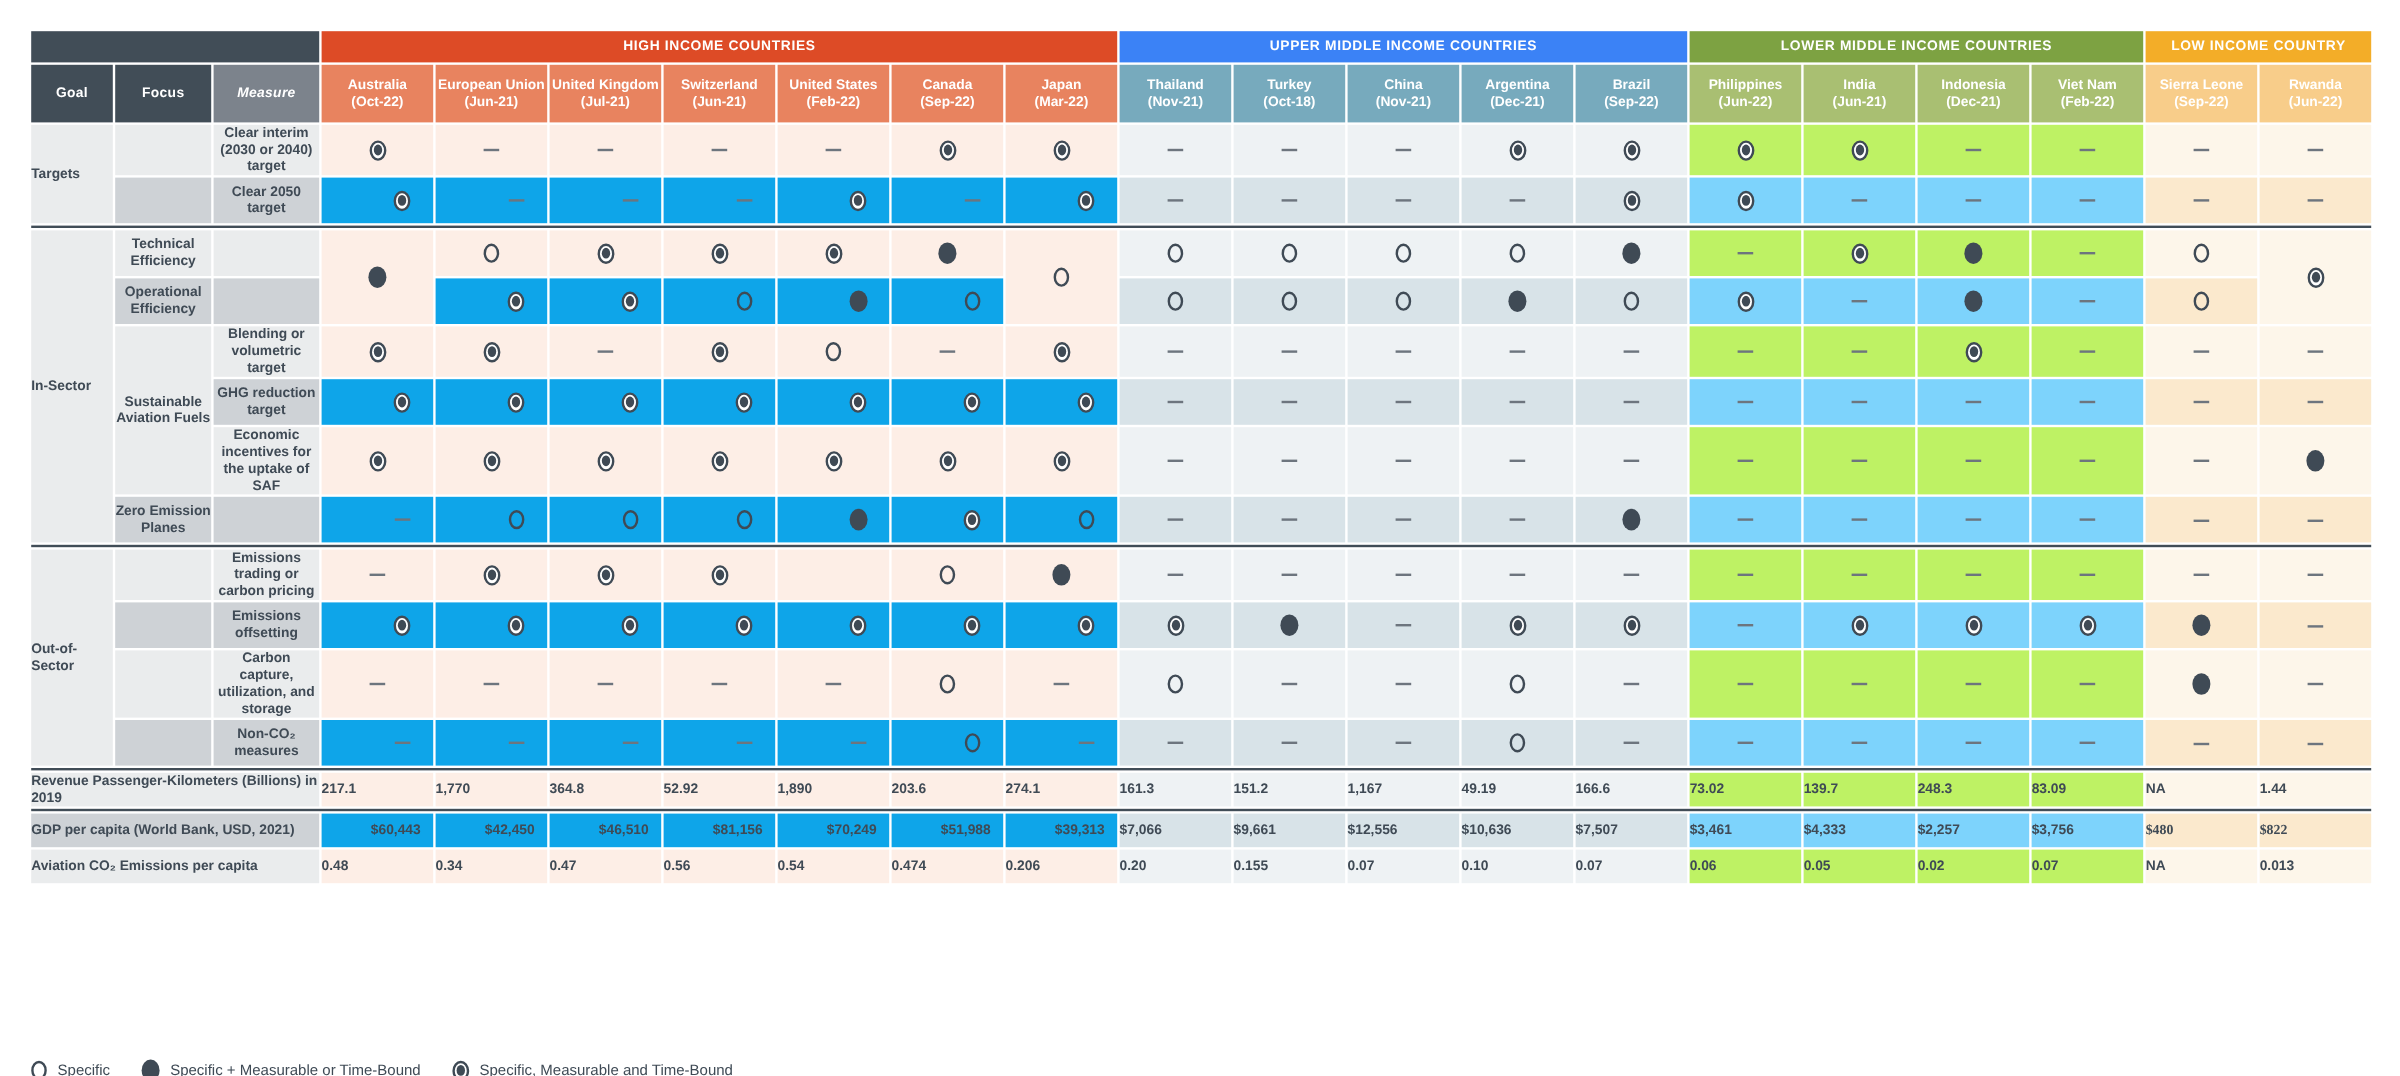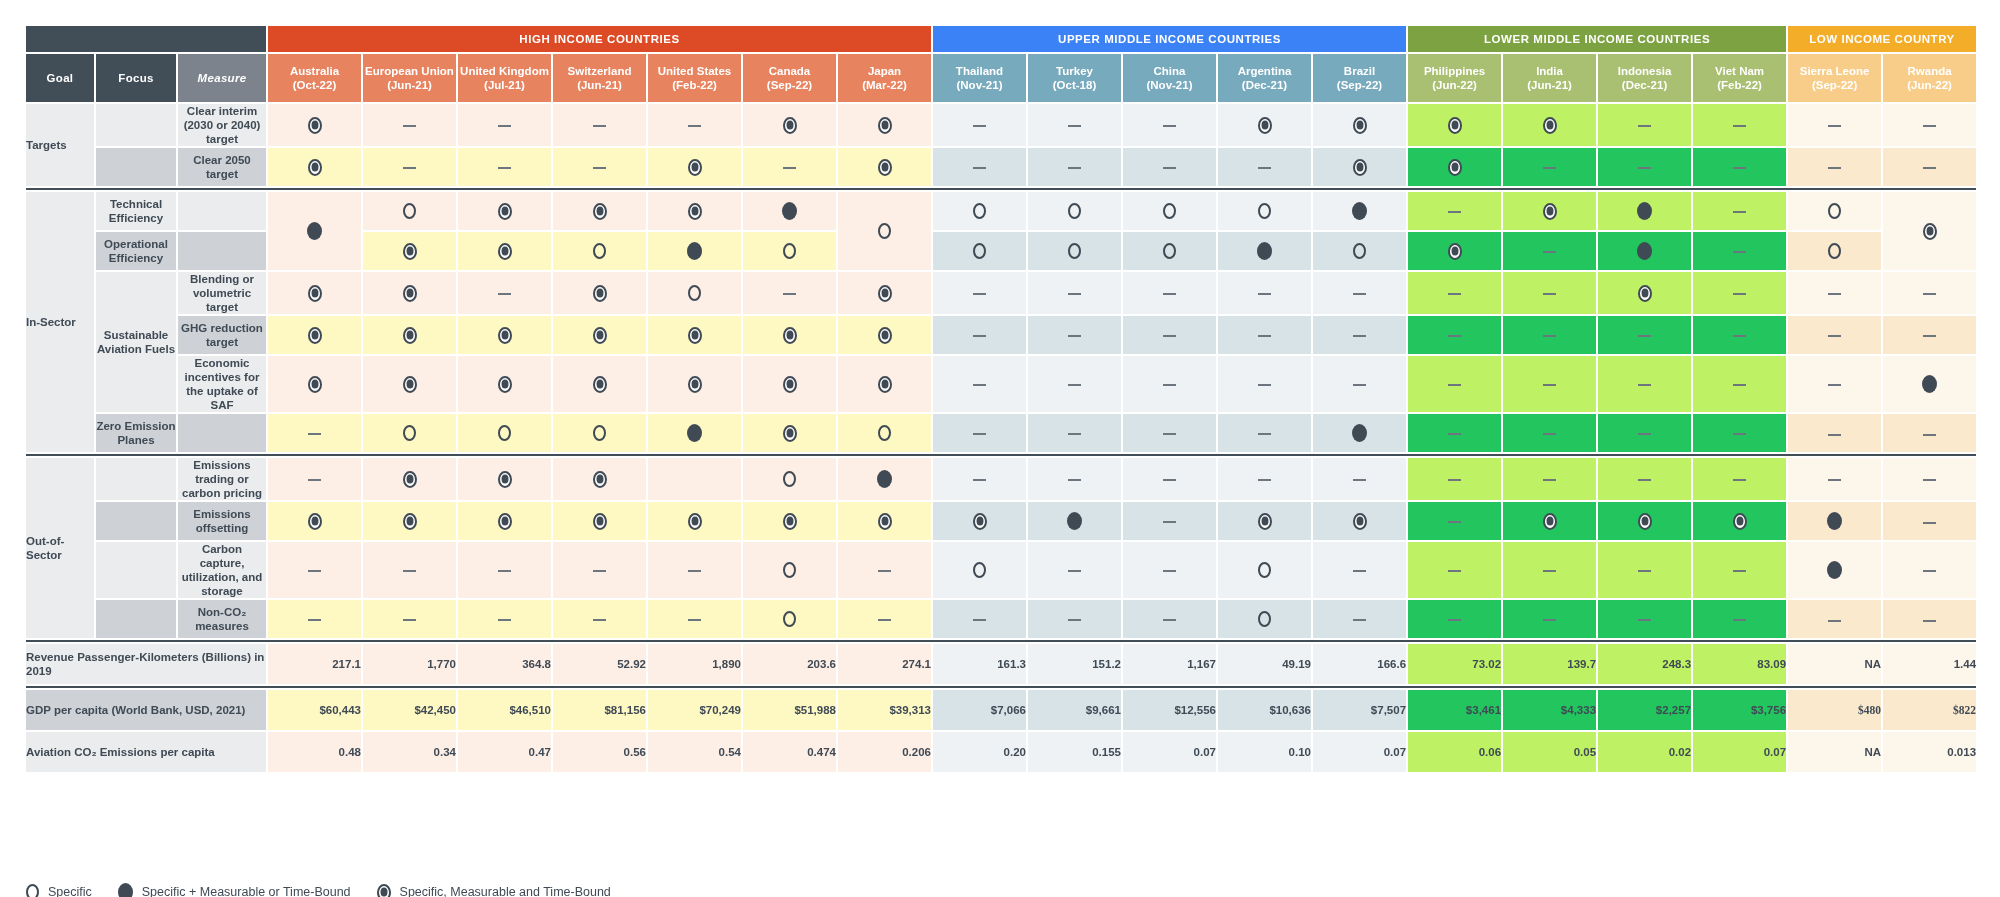--- a/index.html
+++ b/index.html
@@ -72,25 +72,25 @@
   .goal-cell{background:#eaeced;}
   .focus-cell{background:#eaeced;}
   .meas-cell{background:#eaeced;}
   .focus-cell.alt{background:#ced2d6;}
   .meas-cell.alt{background:#ced2d6;}
   .goal-cell{text-align:left;vertical-align:middle;}
 
   .cell{height:38px;text-align:center;}
   
   .t-hi{background:#fdeee6;}
-  .t-hi.alt{background:#fef9c3;}
+  .t-hi.alt{background:#0ea5e9;padding-left:41px;}
   .t-um{background:#eef2f4;}
   .t-um.alt{background:#d8e3e8;}
   .t-lm{background:#bef264;}
-  .t-lm.alt{background:#22c55e;}
+  .t-lm.alt{background:#7dd3fc;}
   .t-lo{background:#fdf6ea;}
   .t-lo.alt{background:#fbe9cd;font-family:Liberation Serif, serif;}
 
   
   .sym{display:inline-block;vertical-align:middle;}
   .sym-open{
     width:13px;height:16px;border:2px solid #3f4a55;border-radius:50%;
     background:transparent;box-sizing:border-box;
   }
   .sym-filled{
@@ -117,21 +117,21 @@
   }
   .rule-row td.ruled{background:#414d57;height:2px;}
 
   
   .stat-label{
     text-align:left;padding:6px 9px;font-size:12px;font-weight:bold;color:#3f4a55;
     background:#eaeced;
   }
   .stat-label.alt{background:#ced2d6;}
   .stat-val{
-    text-align:right;font-size:12px;font-weight:normal;color:#3f4a55;height:40px;
+    text-align:left;font-size:12px;font-weight:normal;color:#3f4a55;height:28px;
   }
 
   
   .legend{
     position:absolute;left:26px;top:859px;
     display:flex;align-items:center;gap:26px;
     font-size:12.5px;color:#3f4a55;font-weight:normal;
   }
   .legend-item{display:flex;align-items:center;gap:9px;}
   .legend-label{line-height:1;}

